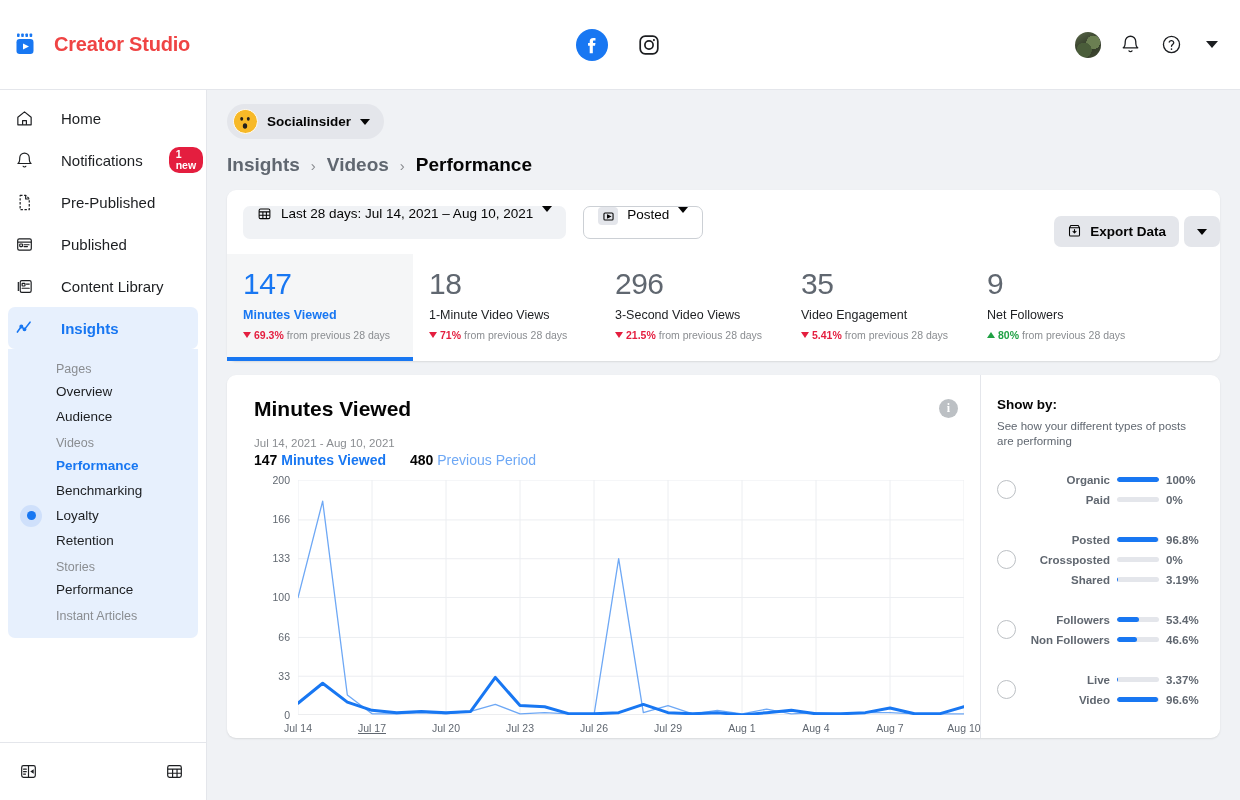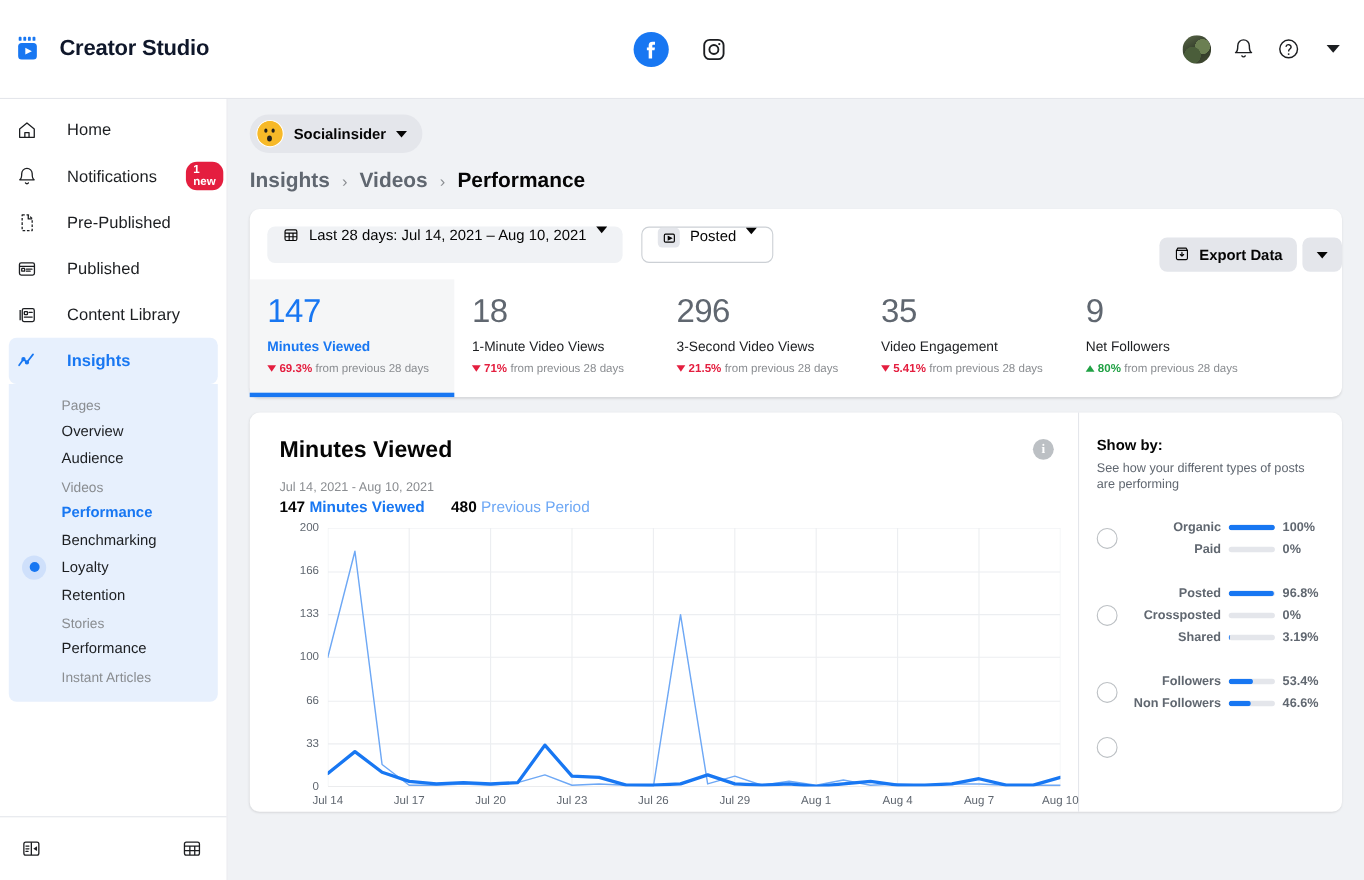--- a/index.html
+++ b/index.html
@@ -16,21 +16,21 @@
   
   .topbar {
     height:90px; width:100%;
     background:#fff;
     border-bottom:1px solid #e4e6eb;
     display:flex; align-items:center;
     position:relative;
   }
   .brand { display:flex; align-items:center; gap:14px; padding-left:14px; }
   .brand-logo { width:26px; height:26px; position:relative; }
-  .brand-title { font-size:20px; font-weight:700; color:#0f172a; letter-spacing:-0.2px;}
+  .brand-title { font-size:20px; font-weight:700; color:#ef4444; letter-spacing:-0.2px;}
   .topbar-center {
     position:absolute; left:0; right:0; top:0; bottom:0;
     display:flex; align-items:center; justify-content:center; gap:26px;
     pointer-events:none;
   }
   .topbar-center > * { pointer-events:auto; }
   .fb-circle {
     width:32px;height:32px;border-radius:50%;
     background:#1877f2; display:flex;align-items:center;justify-content:center;
   }
@@ -534,21 +534,21 @@
                     <line x1="440" x2="440" y1="0" y2="235" stroke="#eceef1" stroke-width="1" vector-effect="non-scaling-stroke"></line>
                     <line x1="513.3333333333334" x2="513.3333333333334" y1="0" y2="235" stroke="#eceef1" stroke-width="1" vector-effect="non-scaling-stroke"></line>
                     <line x1="586.6666666666666" x2="586.6666666666666" y1="0" y2="235" stroke="#eceef1" stroke-width="1" vector-effect="non-scaling-stroke"></line>
                     <line x1="660" x2="660" y1="0" y2="235" stroke="#eceef1" stroke-width="1" vector-effect="non-scaling-stroke"></line>
                     <polyline points="0,117.5 24.444444444444443,21.150000000000006 48.888888888888886,215.025 73.33333333333333,233.825 97.77777777777777,233.825 122.22222222222221,232.65 146.66666666666666,233.825 171.11111111111111,231.475 195.55555555555554,224.425 220,233.825 244.44444444444443,232.65 268.88888888888886,233.825 293.3333333333333,235 317.77777777777777,78.725 342.22222222222223,232.65 366.6666666666667,225.6 391.1111111111111,233.825 415.55555555555554,230.3 440,233.825 464.44444444444446,229.125 488.88888888888886,233.825 513.3333333333334,232.65 537.7777777777777,233.825 562.2222222222222,232.65 586.6666666666666,232.65 611.1111111111111,233.825 635.5555555555555,233.825 660,233.825" fill="none" stroke="#6ea8f5" stroke-width="1.3" stroke-linejoin="round" stroke-linecap="round" vector-effect="non-scaling-stroke"></polyline>
                     <polyline points="0,223.25 24.444444444444443,203.275 48.888888888888886,222.075 73.33333333333333,230.3 97.77777777777777,232.65 122.22222222222221,231.475 146.66666666666666,232.65 171.11111111111111,231.475 195.55555555555554,197.4 220,225.6 244.44444444444443,226.775 268.88888888888886,233.825 293.3333333333333,233.825 317.77777777777777,232.65 342.22222222222223,224.425 366.6666666666667,232.65 391.1111111111111,233.825 415.55555555555554,232.65 440,235 464.44444444444446,232.65 488.88888888888886,230.3 513.3333333333334,233.825 537.7777777777777,233.825 562.2222222222222,232.65 586.6666666666666,227.95 611.1111111111111,233.825 635.5555555555555,233.825 660,226.775" fill="none" stroke="#1877f2" stroke-width="3" stroke-linejoin="round" stroke-linecap="round" vector-effect="non-scaling-stroke"></polyline>
                   </svg>
               </div>
               <div class="x-labels">
                   <div class="x-lab" style="left: 0%;">Jul 14</div>
-                  <div class="x-lab" style="left: 11.1111%;">Jul 17</div>
+                  <div class="x-lab" style="left: 11.1111%; text-decoration: underline;">Jul 17</div>
                   <div class="x-lab" style="left: 22.2222%;">Jul 20</div>
                   <div class="x-lab" style="left: 33.3333%;">Jul 23</div>
                   <div class="x-lab" style="left: 44.4444%;">Jul 26</div>
                   <div class="x-lab" style="left: 55.5556%;">Jul 29</div>
                   <div class="x-lab" style="left: 66.6667%;">Aug 1</div>
                   <div class="x-lab" style="left: 77.7778%;">Aug 4</div>
                   <div class="x-lab" style="left: 88.8889%;">Aug 7</div>
                   <div class="x-lab" style="left: 100%;">Aug 10</div>
                 </div>
             </div>
@@ -617,20 +617,36 @@
                       <span class="sb-lbl">Non Followers</span>
                       <span class="sb-bar">
                         <span class="sb-fill" style="width: 46.6%;"></span>
                       </span>
                       <span class="sb-pct">46.6%</span>
                     </div>
                   </div>
                 </div>
                 <div class="sb-group">
                   <div class="radio"></div>
+                  <div class="sb-rows">
+                    <div class="sb-row">
+                      <span class="sb-lbl">Live</span>
+                      <span class="sb-bar">
+                        <span class="sb-fill" style="width: 3.37%;"></span>
+                      </span>
+                      <span class="sb-pct">3.37%</span>
+                    </div>
+                    <div class="sb-row">
+                      <span class="sb-lbl">Video</span>
+                      <span class="sb-bar">
+                        <span class="sb-fill" style="width: 96.6%;"></span>
+                      </span>
+                      <span class="sb-pct">96.6%</span>
+                    </div>
+                  </div>
                 </div>
               </div>
           </div>
 
         </div>
 
       </div>
 
       <div class="export-wrap">
         <div class="export-btn">

